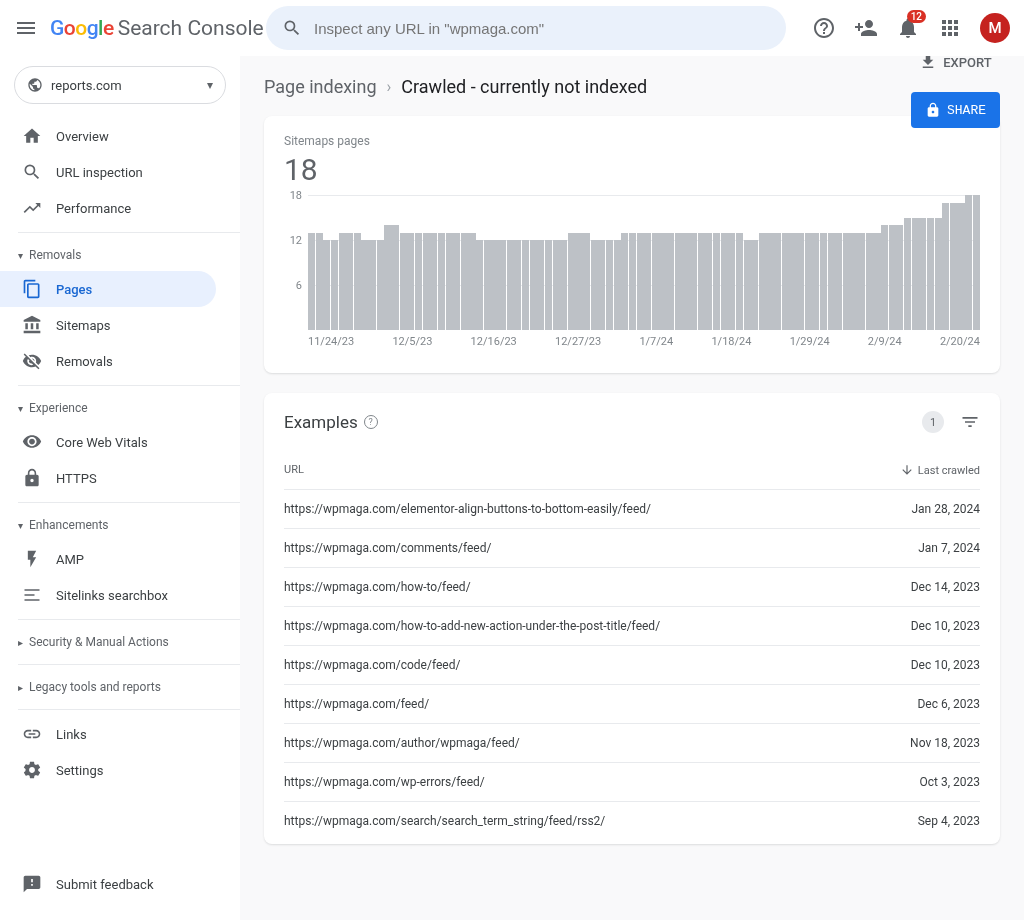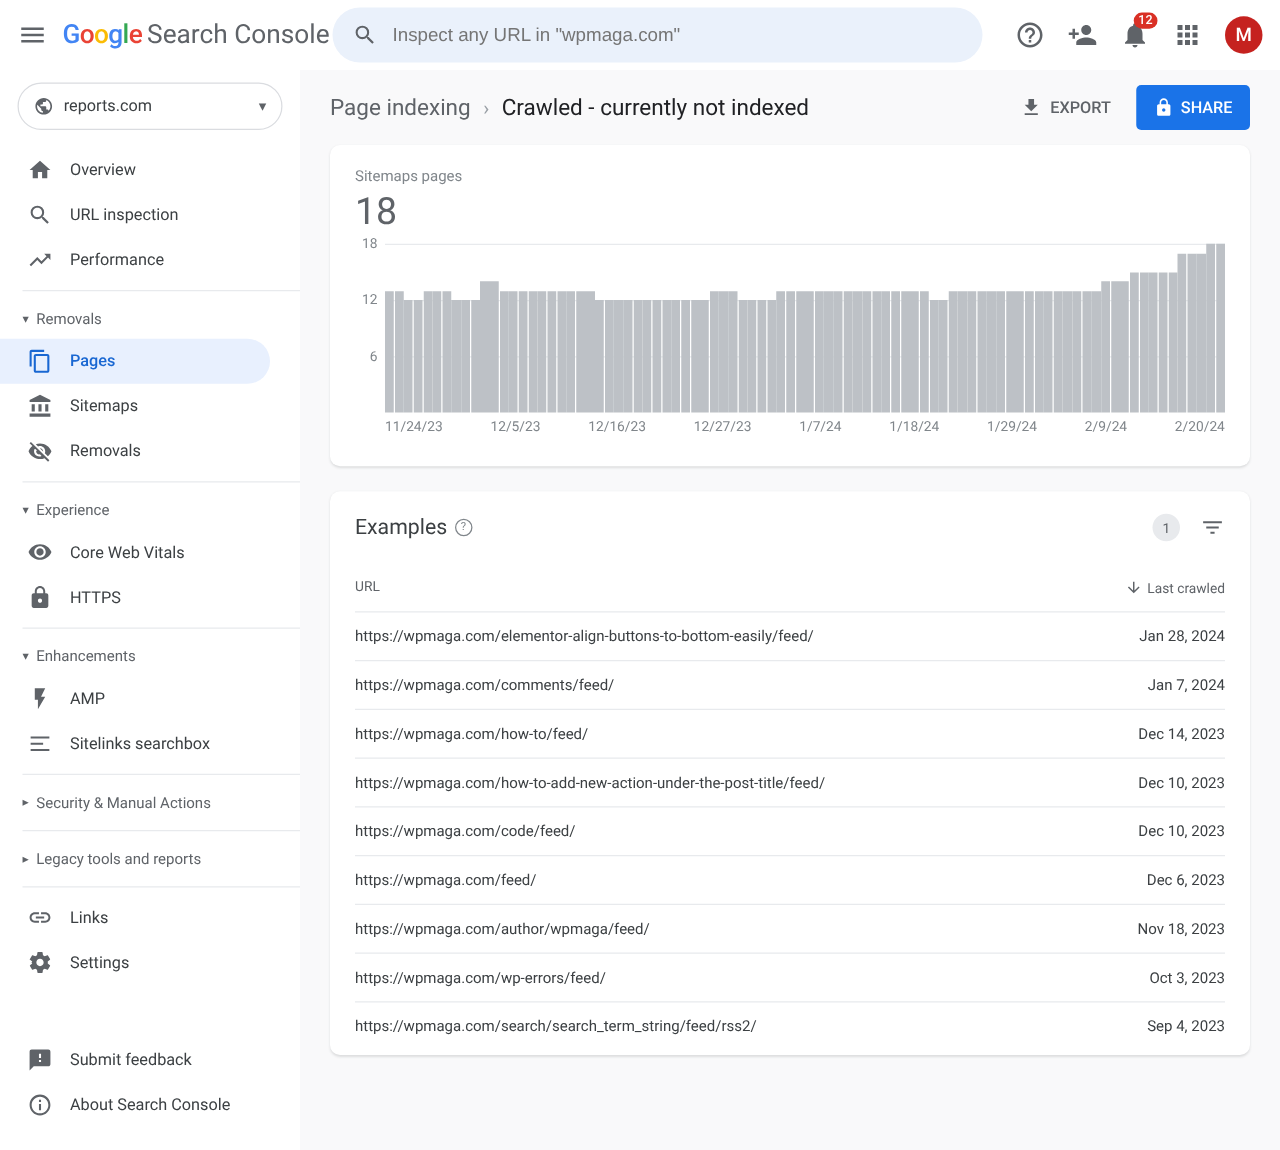--- a/index.html
+++ b/index.html
@@ -32,23 +32,23 @@
   .nav-section .caret { font-size: 10px; margin-right: 6px; }
   .nav-sep { border-top: 1px solid #e8eaed; margin: 6px 0 6px 18px; }
   .sidebar-bottom { position: absolute; bottom: 18px; left: 0; width: 100%; }
   
   
   .main { position: absolute; left: 240px; top: 56px; width: 784px; height: 864px; background: #f9f9fa; padding: 0 24px; overflow-y:auto;}
   .page-head { height: 60px; display: flex; align-items: center; }
   .crumb { font-size: 18px; color: #5f6368; }
   .crumb-sep { margin: 0 10px; color: #9aa0a6; }
   .crumb-cur { font-size: 18px; color: #202124; }
-  .head-actions { margin-left: auto; display: flex; align-items: center; gap: 12px; }
+  .head-actions { margin-left: auto; display: flex; align-items: center; gap: 12px; flex-direction: column; }
   .export-btn { height: 36px; display: flex; align-items: center; gap: 6px; color: #5f6368; font-size: 13px; font-weight: 500; cursor: pointer; padding: 0 8px; }
-  .share-btn { height: 36px; background: #1a73e8; color: #fff; border-radius: 4px; display: flex; align-items: center; gap: 6px; font-size: 13px; font-weight: 500; cursor: pointer; padding: 0 14px; }
+  .share-btn { height: 36px; background: #1a73e8; color: #fff; border-radius: 4px; display: flex; align-items: center; gap: 6px; font-size: 13px; font-weight: 500; cursor: pointer; padding: 0 14px; font-family: Liberation Mono, monospace; }
   
   .card { background: #fff; border-radius: 8px; box-shadow: 0 1px 2px rgba(60,64,67,.15); padding: 18px 20px; margin-bottom: 20px; }
   .affected-lbl { font-size: 12px; color: #80868b; }
   .affected-num { font-size: 30px; color: #5f6368; margin-top: 4px; margin-bottom: 8px; }
   
   .chart { position: relative; height: 160px; padding-left: 24px; }
   .yaxis { position: absolute; left: 0; top: 0; height: 135px; width: 20px; }
   .ylab { position: absolute; right: 2px; font-size: 11px; color: #80868b; transform: translateY(-50%); }
   .grid { position: absolute; left: 24px; right: 0; height: 1px; background: #e8eaed; }
   .bars { position: absolute; left: 24px; right: 0; top: 0; height: 135px; display: flex; align-items: flex-end; gap: 0.5px; }
@@ -257,28 +257,20 @@
   </div>
     </div>
   <div class="sidebar-bottom" id="nav-footer">
       <div class="nav-item ">
     <span class="nav-icon">
           <svg viewBox="0 0 24 24">
             <path d="M20 2H4c-1.1 0-1.99.9-1.99 2L2 22l4-4h14c1.1 0 2-.9 2-2V4c0-1.1-.9-2-2-2zm-7 12h-2v-2h2v2zm0-4h-2V6h2v4z"></path>
           </svg>
         </span>
     <span>Submit feedback</span>
-  </div>
-      <div class="nav-item ">
-    <span class="nav-icon">
-          <svg viewBox="0 0 24 24">
-            <path d="M11 7h2v2h-2zm0 4h2v6h-2zm1-9C6.48 2 2 6.48 2 12s4.48 10 10 10 10-4.48 10-10S17.52 2 12 2zm0 18c-4.41 0-8-3.59-8-8s3.59-8 8-8 8 3.59 8 8-3.59 8-8 8z"></path>
-          </svg>
-        </span>
-    <span>About Search Console</span>
   </div>
     </div>
 </div>
 
 <div class="main">
   <div class="page-head">
     <span class="crumb">Page indexing</span>
     <span class="crumb-sep">›</span>
     <span class="crumb-cur">Crawled - currently not indexed</span>
     <div class="head-actions">

